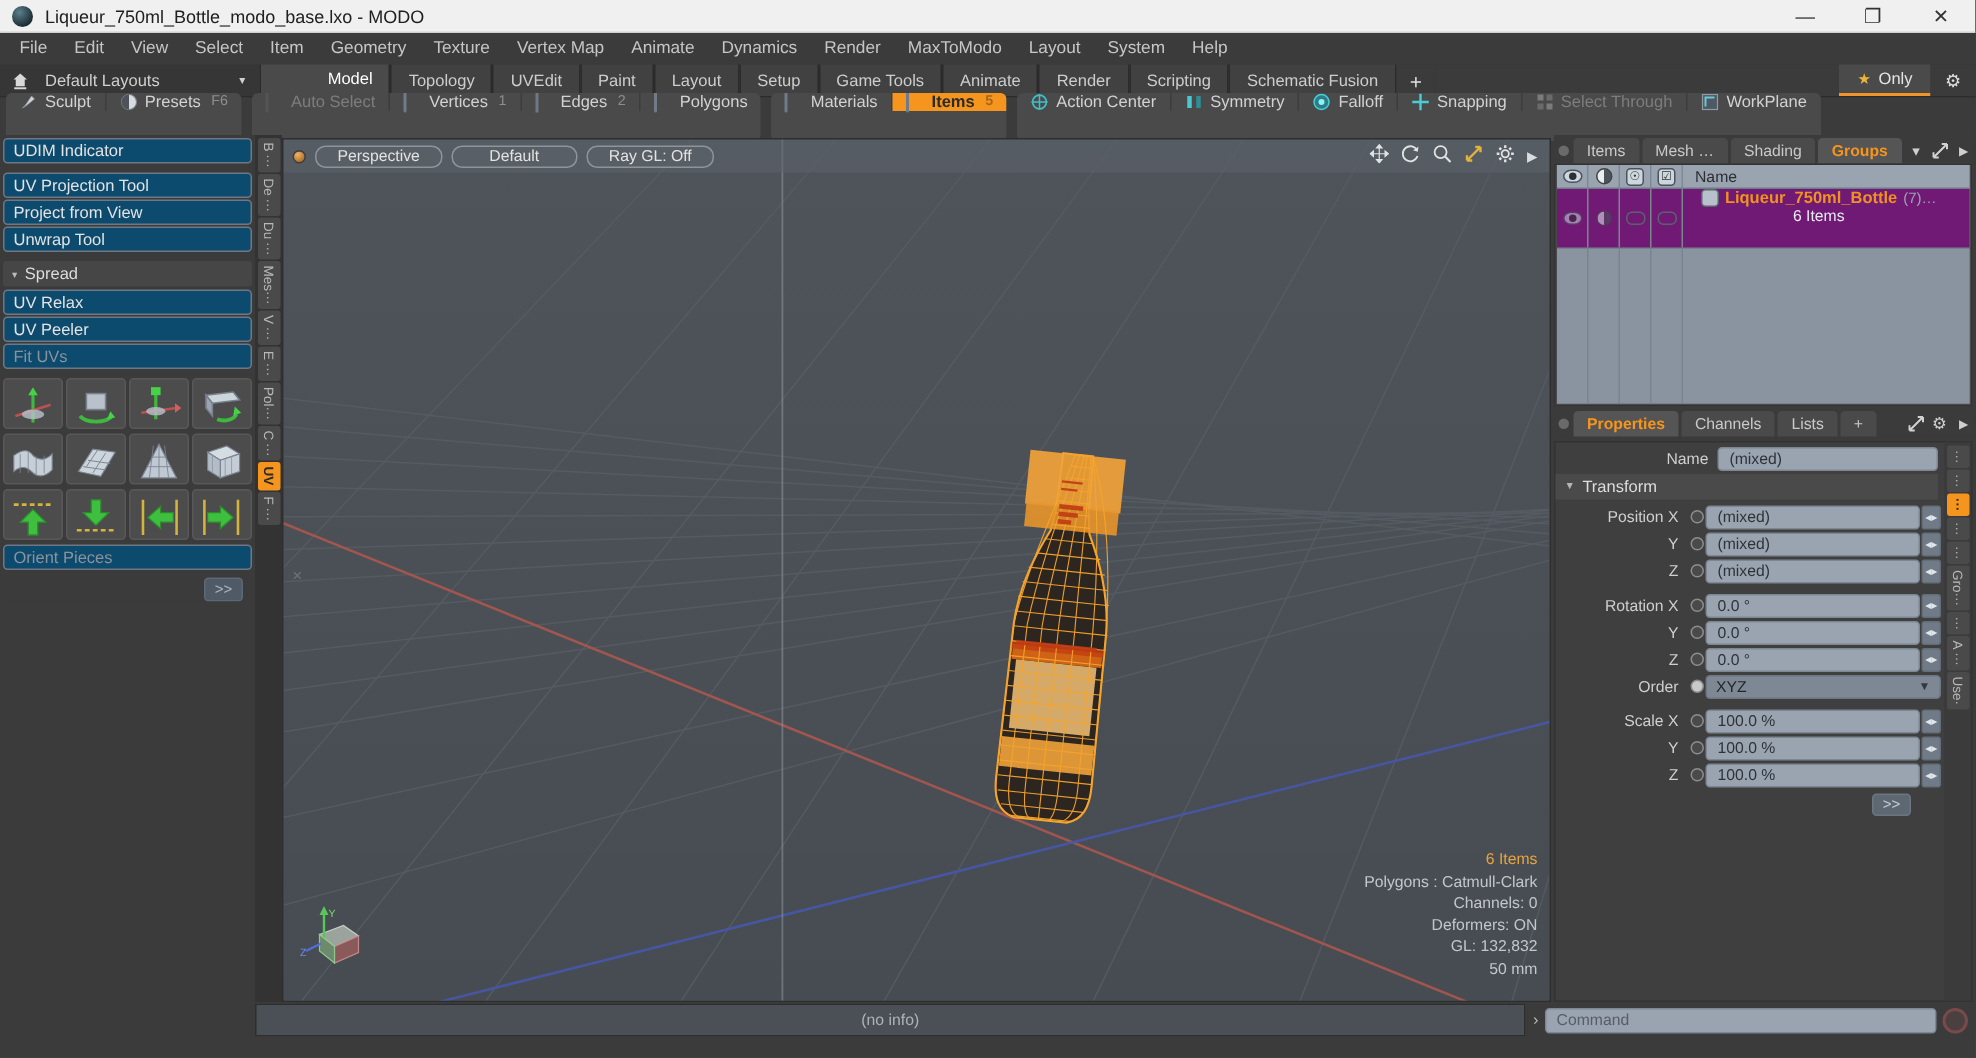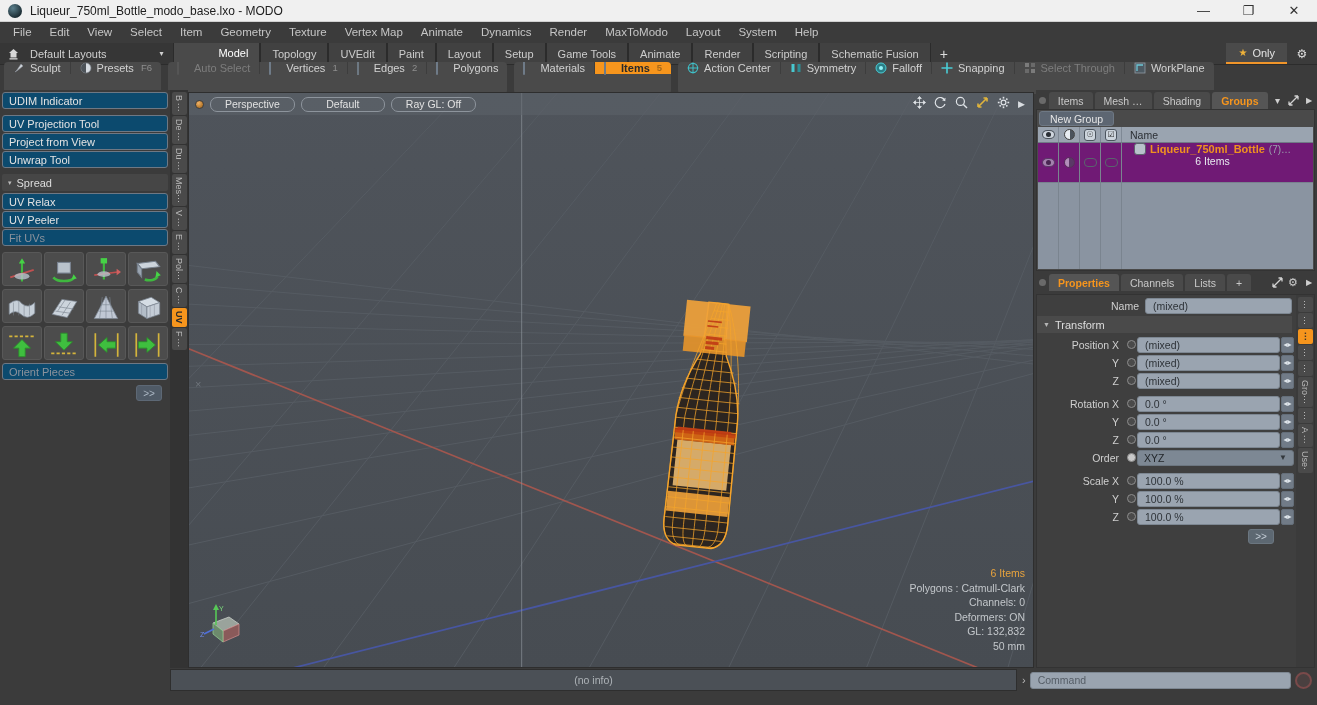--- a/index.html
+++ b/index.html
@@ -703,23 +703,20 @@
       <div class="rsp"></div>
       <div class="rico">
         <svg width="11" height="11" viewBox="0 0 11 11">
             <path d="M1 10 L10 1 M10 1 H6.5 M10 1 V4.5 M1 10 H4.5 M1 10 V6.5" stroke="#d2d2d2" stroke-width="1.3" fill="none"></path>
           </svg>
       </div>
       <div class="rico" style="font-size:8px">▶</div>
     </div>
 
     <div id="grouppanel">
-      <div class="ngrow">
-        <div class="ngbtn">New Group</div>
-      </div>
       <div id="grouptable">
         <div class="ghead">
           <div class="gh">
               <span class="eyeicon">
                 <i></i>
               </span>
             </div>
           <div class="gh">
               <span class="ccircle"></span>
             </div>

